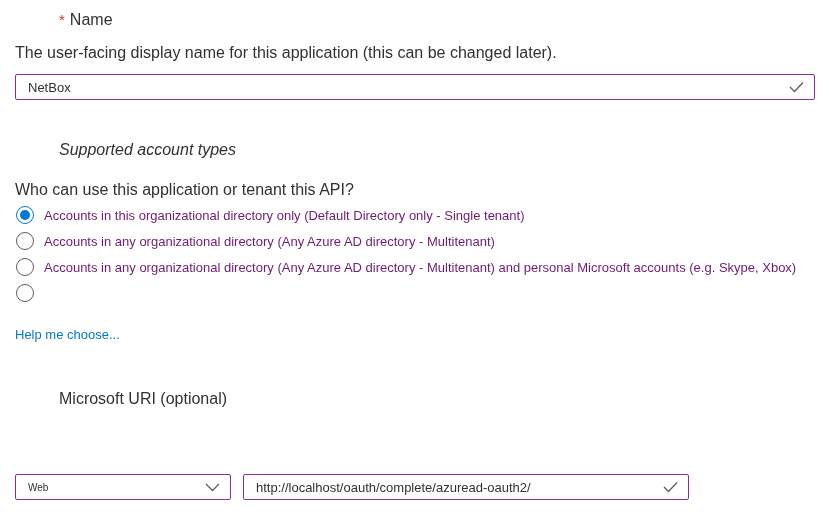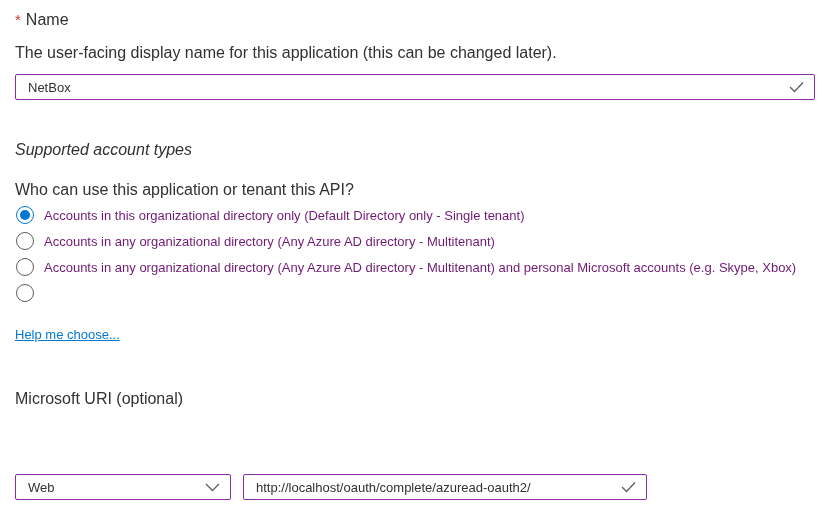--- a/index.html
+++ b/index.html
@@ -16,20 +16,21 @@
     background: #ffffff;
     overflow: hidden;
   }
   .abs { position: absolute; left: 15px; }
 
   .section-heading {
     font-size: 16px;
     font-weight: 400;
     color: #323130;
     white-space: nowrap;
+    margin-left: 44px;
   }
   .required-marker {
     color: #d13438;
     margin-right: 5px;
     font-size: 15px;
   }
   .hint-text {
     font-size: 16px;
     color: #323130;
     line-height: 19px;
@@ -109,21 +110,21 @@
     height: 26px;
     border: 1px solid #8a2da5;
     border-radius: 2px;
     background: #ffffff;
     display: flex;
     align-items: center;
     cursor: pointer;
   }
   .select-value {
     flex: 1;
-    font-size: 13px;
+    font-size: 10px;
     color: #323130;
     padding-left: 12px;
   }
 </style>
 </head>
 <body>
 
 <div class="page">
 
   <div class="abs section-heading" style="top: 11px;">
@@ -156,35 +157,35 @@
     </div>
     <div class="radio-row">
       <span class="radio"></span>
       <span class="radio-label">Accounts in any organizational directory (Any Azure AD directory - Multitenant) and personal Microsoft accounts (e.g. Skype, Xbox)</span>
     </div>
     <div class="radio-row">
       <span class="radio"></span>
     </div>
   </div>
 
-  <a class="abs link" style="top: 327px; text-decoration: underline;">Help me choose...</a>
+  <a class="abs link" style="top: 327px;">Help me choose...</a>
 
   <div class="abs section-heading" style="top: 390px;">Microsoft URI (optional)</div>
 
 
   <div class="abs select-box" style="top: 474px; width: 216px;">
     <span class="select-value">Web</span>
     <span class="box-icon">
       <svg width="15" height="9" viewBox="0 0 15 9">
           <polyline points="1,1 7.5,7.5 14,1" fill="none" stroke="#605e5c" stroke-width="1.3"></polyline>
         </svg>
     </span>
   </div>
 
-  <div class="abs text-box" style="top: 474px; left: 243px; width: 404px;">
+  <div class="abs text-box" style="top: 474px; left: 243px; width: 446px;">
     <input type="text" value="http://localhost/oauth/complete/azuread-oauth2/" style="">
     <span class="box-icon">
       <svg width="15" height="12" viewBox="0 0 15 12">
           <polyline points="1,6 5.5,10.5 14,1.5" fill="none" stroke="#605e5c" stroke-width="1.3"></polyline>
         </svg>
     </span>
   </div>
 
 </div>
 

